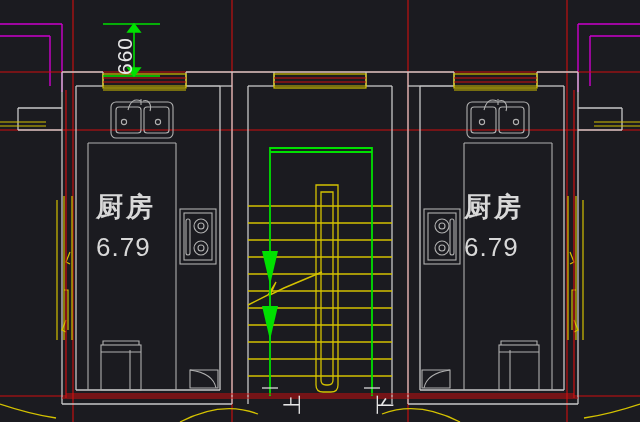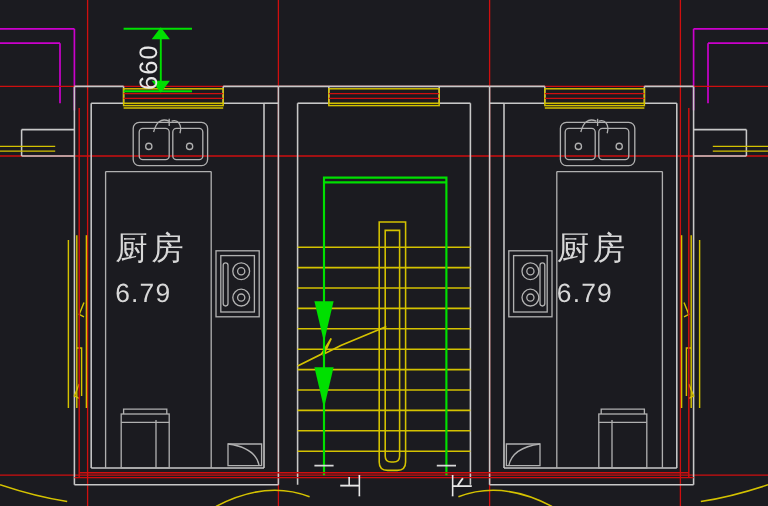--- a/index.html
+++ b/index.html
@@ -29,24 +29,24 @@
   .cad-label {
     position: absolute;
     color: #d8d8d8;
     font-family: "Liberation Sans", sans-serif;
     white-space: nowrap;
     pointer-events: none;
   }
   .room-name {
     font-size: 27px;
     letter-spacing: 3px;
-    font-weight: 400;
+    font-weight: 700;
   }
   .room-area {
-    font-size: 22px;
+    font-size: 26px;
     letter-spacing: 1px;
   }
   .dim-text {
     font-size: 21px;
     letter-spacing: 1px;
     transform: rotate(-90deg);
     transform-origin: left top;
   }
   .stair-dir {
     font-size: 19px;

